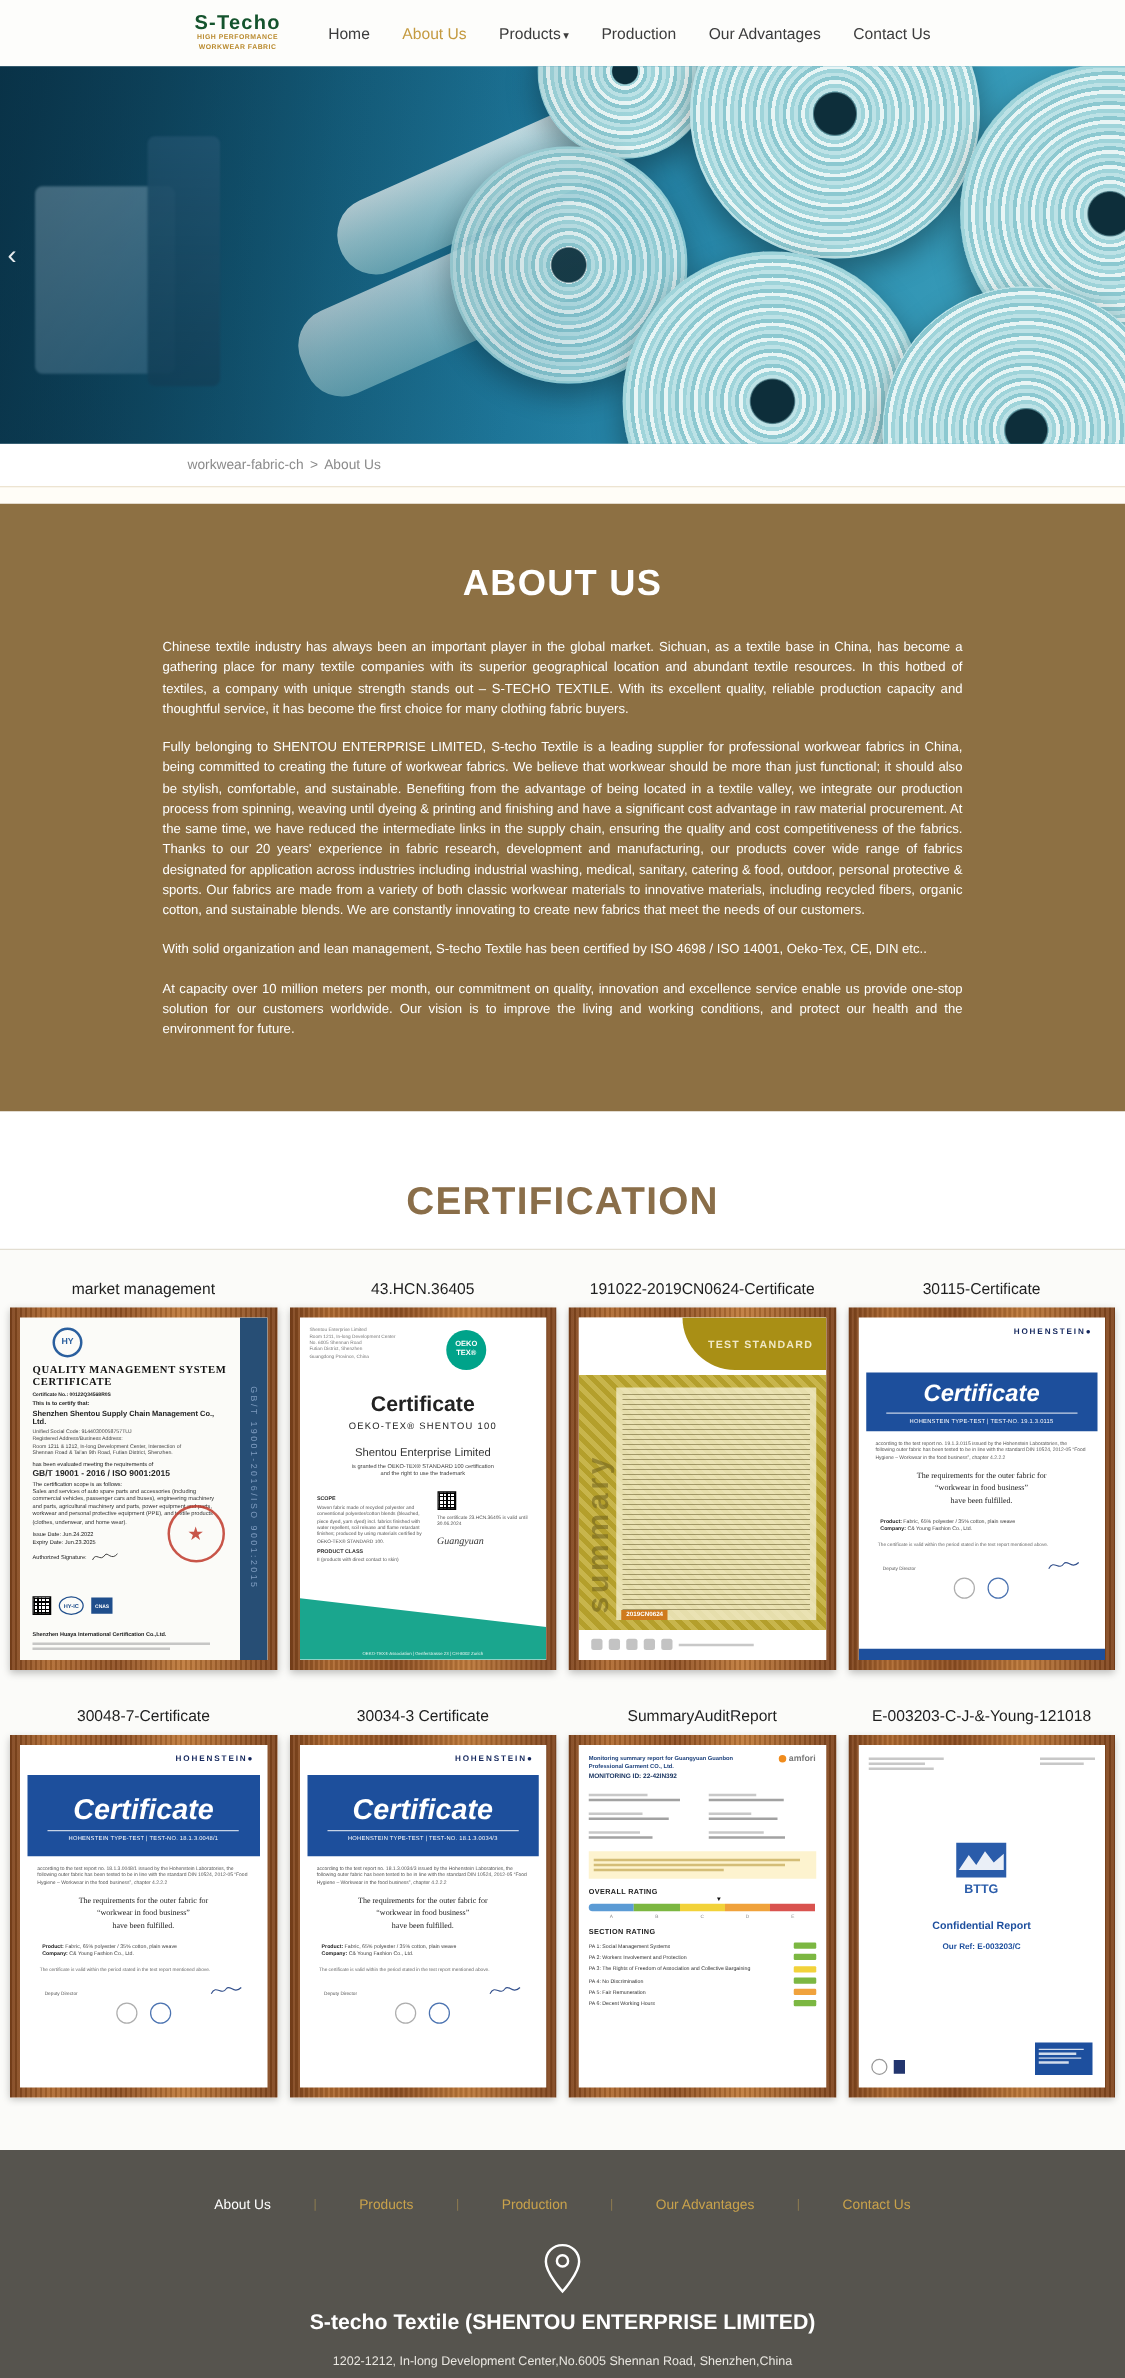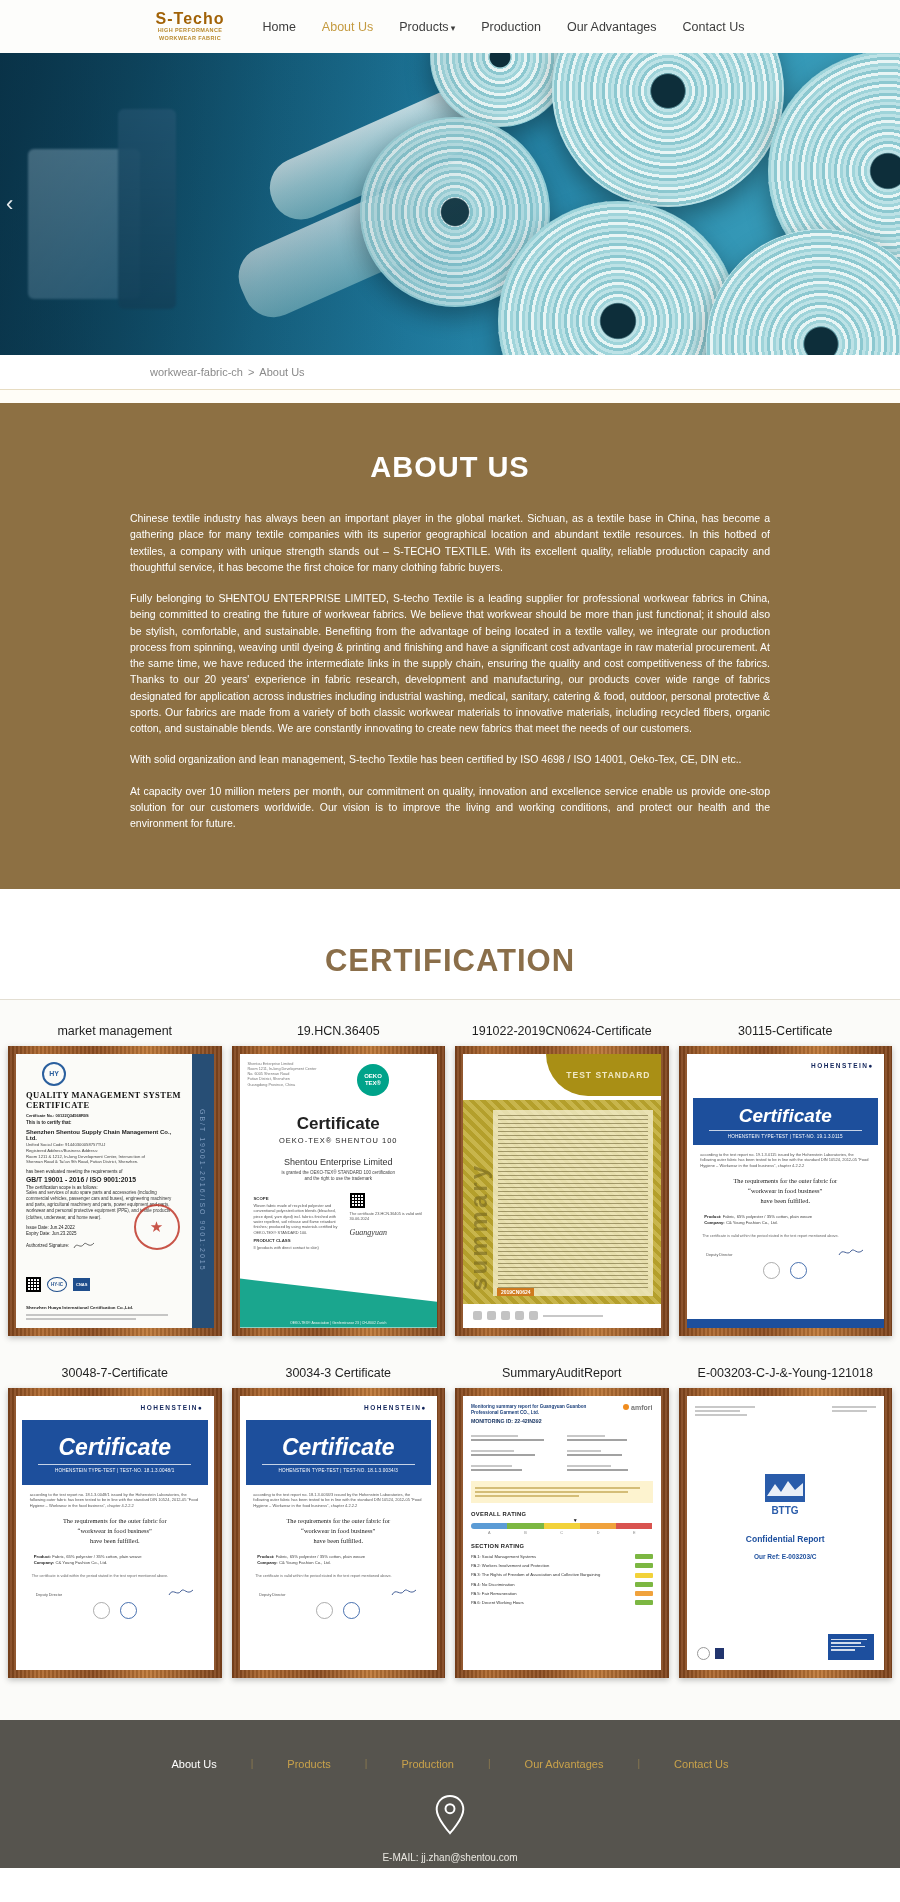--- a/index.html
+++ b/index.html
@@ -1,20 +1,20 @@
 <!DOCTYPE html>
 <html><head>
 <meta charset="utf-8">
 <style>
   html,body{margin:0;padding:0;}
   body{width:900px;background:#fff;font-family:"Liberation Sans",sans-serif;color:#333;}
   
   .header{height:53px;display:flex;align-items:center;justify-content:center;gap:28px;background:#fdfdfb;}
   .logo{text-align:center;margin-right:10px;cursor:pointer;}
-  .logo-title{font-size:16px;font-weight:800;color:#a16207;letter-spacing:1px;line-height:1;}
+  .logo-title{font-size:16px;font-weight:800;color:#14532d;letter-spacing:1px;line-height:1;}
   .logo-sub{font-size:5.5px;font-weight:700;color:#b98a2e;letter-spacing:.4px;line-height:1.35;}
   .nav{display:flex;gap:26px;font-size:12.5px;color:#3c3c3c;align-items:center;}
   .nav-item{cursor:pointer;white-space:nowrap;}
   .nav-item.active{color:#c49a3f;}
   .caret{font-size:9px;margin-left:2px;color:#3c3c3c;}
   
   .hero{height:302px;position:relative;overflow:hidden;background:linear-gradient(100deg,#0d3f58 0%,#15607f 28%,#1f7a9e 48%,#2f92b2 72%,#3fa3bf 100%);}
   .roll{position:absolute;border-radius:50%;
     background:radial-gradient(circle at 50% 50%, #0d2e3a 0 10%, rgba(13,46,58,0) 11%),
       repeating-radial-gradient(circle at 50% 50%, #e8f5f5 0 3px, #8cc8d0 3px 6px, #bde2e6 6px 9px, #9fd4da 9px 12px);
@@ -261,21 +261,21 @@
           <div class="c1-foot">
             <div class="c1-issuer">Shenzhen Huaya International Certification Co.,Ltd.</div>
             <div class="bar" style="width:90%;"></div>
             <div class="bar" style="width:70%;"></div>
           </div>
         </div>
       </div>
     </div>
 
     <div class="card">
-      <div class="card-title">19.HCN.36405</div>
+      <div class="card-title">43.HCN.36405</div>
       <div class="frame">
         <div class="paper c2">
           <div class="c2-addr pre">Shentou Enterprise Limited
 Room 1211, In-long Development Center
 No. 6005 Shennan Road
 Futian District, Shenzhen
 Guangdong Province, China</div>
           <div class="c2-logo">OEKO TEX®</div>
           <div class="c2-title">Certificate</div>
           <div class="c2-sub">OEKO-TEX® SHENTOU 100</div>
@@ -567,18 +567,20 @@
     <span class="fnav-item">Our Advantages</span>
     <span class="fnav-sep">|</span>
     <span class="fnav-item">Contact Us</span>
   </div>
   <div class="pin-wrap">
     <svg width="34" height="42" viewBox="0 0 24 30">
       <path d="M12 1.5 C6.5 1.5 2.5 5.6 2.5 11 C2.5 17.5 12 28 12 28 C12 28 21.5 17.5 21.5 11 C21.5 5.6 17.5 1.5 12 1.5 Z" fill="none" stroke="#ffffff" stroke-width="1.4"></path>
       <circle cx="12" cy="10.5" r="3.2" fill="none" stroke="#ffffff" stroke-width="1.4"></circle>
     </svg>
   </div>
+  <div class="fcompany">S-techo Textile (SHENTOU ENTERPRISE LIMITED)</div>
   <div class="fcontact">
+    <div>1202-1212, In-long Development Center,No.6005 Shennan Road, Shenzhen,China</div>
     <div>E-MAIL: jj.zhan@shentou.com</div>
 
   </div>
 
 </div>
 
 </body></html>

